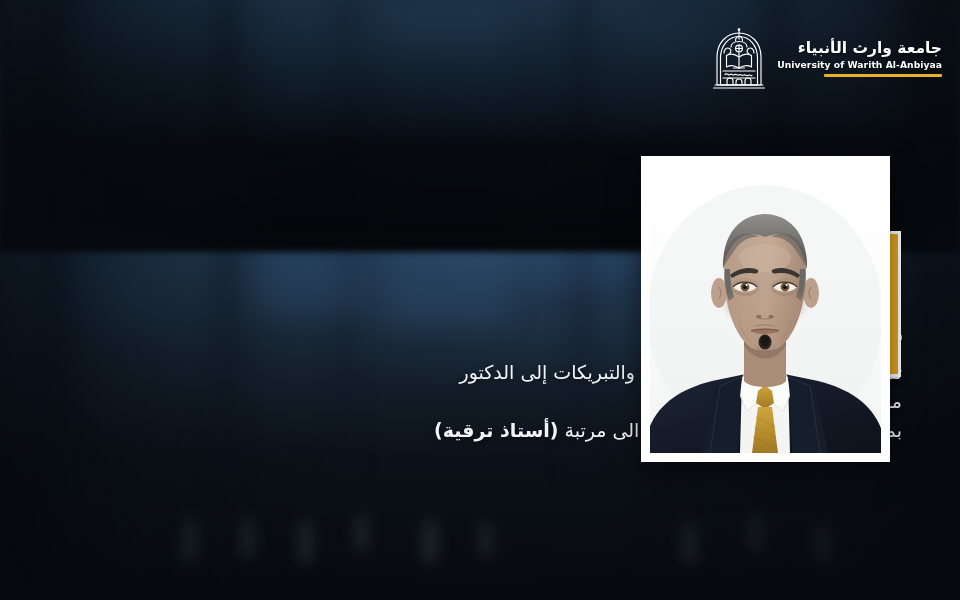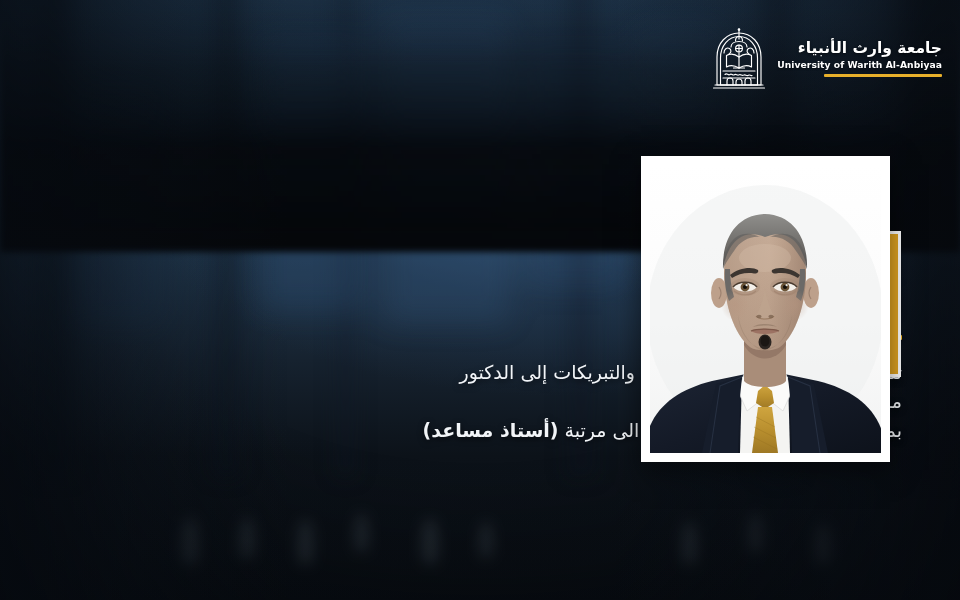--- a/index.html
+++ b/index.html
@@ -232,21 +232,21 @@
 
   <div class="honoree">
     <div class="honoree-role">الدكتور</div>
     <div class="honoree-name">أحمد جابر صالح</div>
     <div class="gold-divider"></div>
   </div>
 
   <div class="message">
     <div class="msg-line">تتقدم جامعة وارث الأنبياء بالتهاني والتبريكات إلى الدكتور</div>
     <div class="msg-line spaced">محمد ساجد عضو هيئة تدريس</div>
-    <div class="msg-line"><span>بمناسبة حصوله على ترقية علمية الى مرتبة </span><b>(أستاذ مساعد)</b></div>
+    <div class="msg-line"><span>بمناسبة حصوله على ترقية علمية الى مرتبة </span><b>(أستاذ ترقية)</b></div>
   </div>
 
   <div class="accent-outer"></div>
   <div class="accent-bar"></div>
 
   <div class="portrait-card">
     <div class="portrait-inner">
       <span class="hidden-label">portrait photo of the honored doctor wearing a dark suit, white shirt and gold tie</span>
       <svg class="portrait-svg" viewBox="0 0 231 288" preserveAspectRatio="xMidYMid slice" xmlns="http://www.w3.org/2000/svg">
         <defs>

